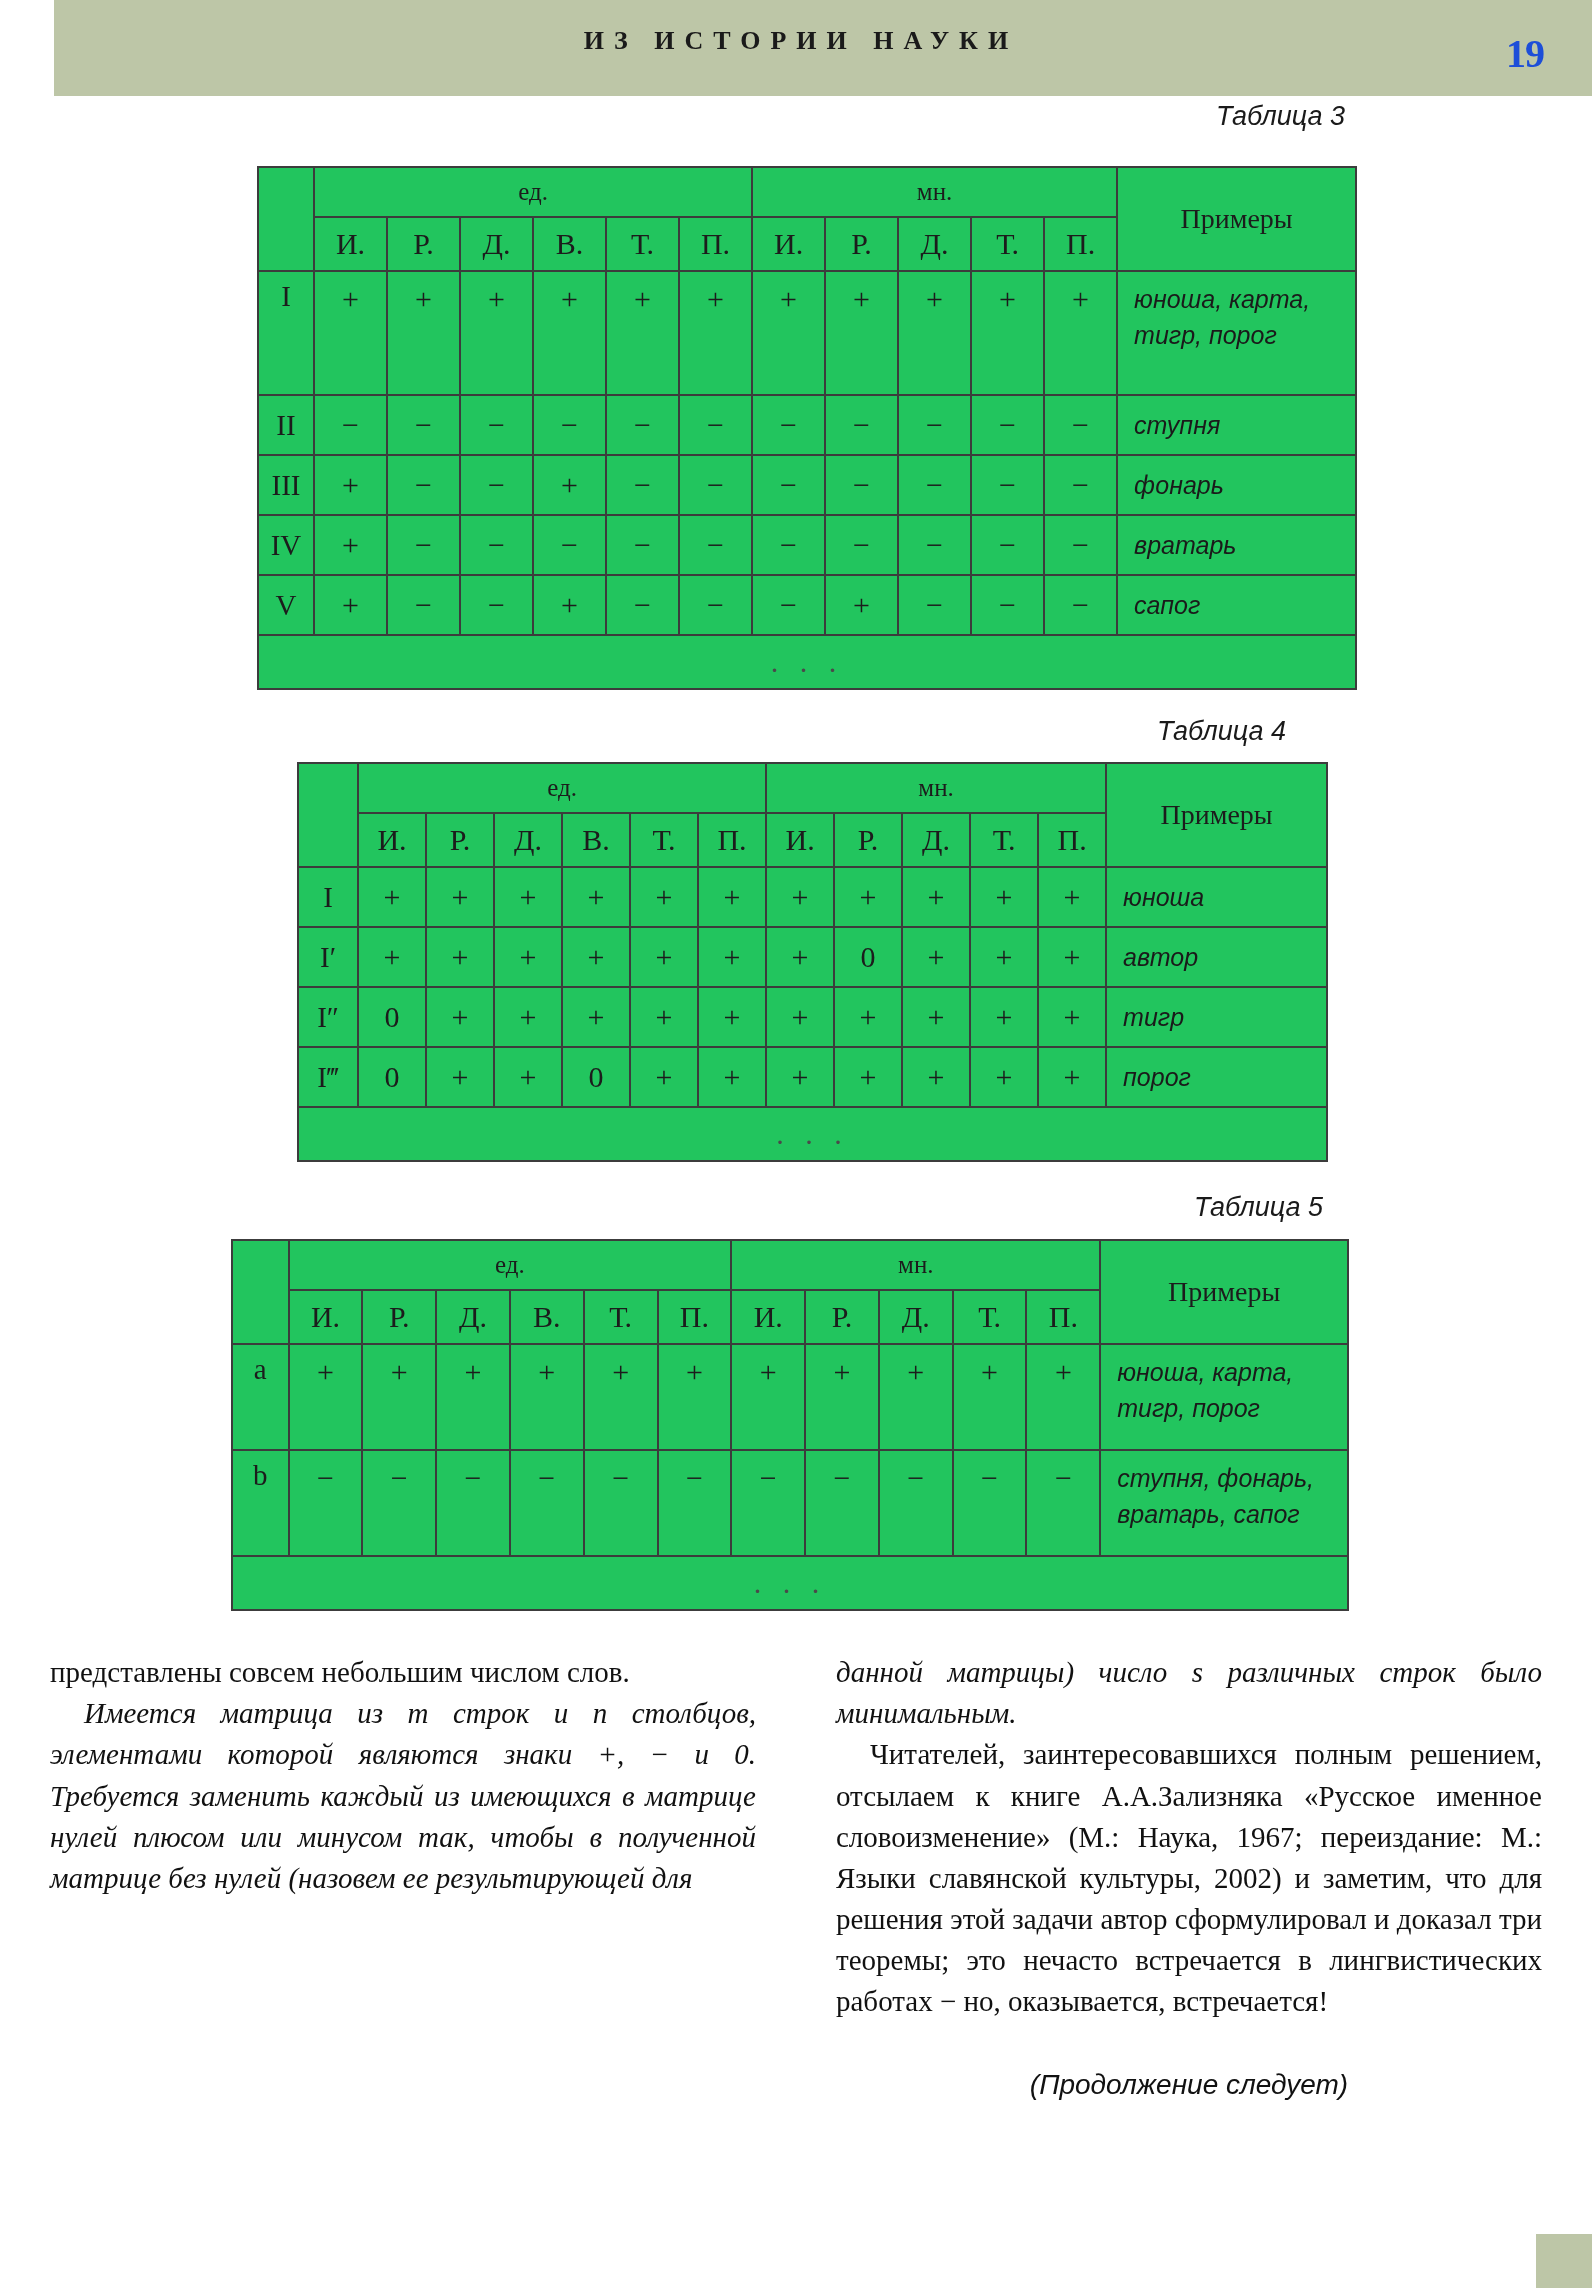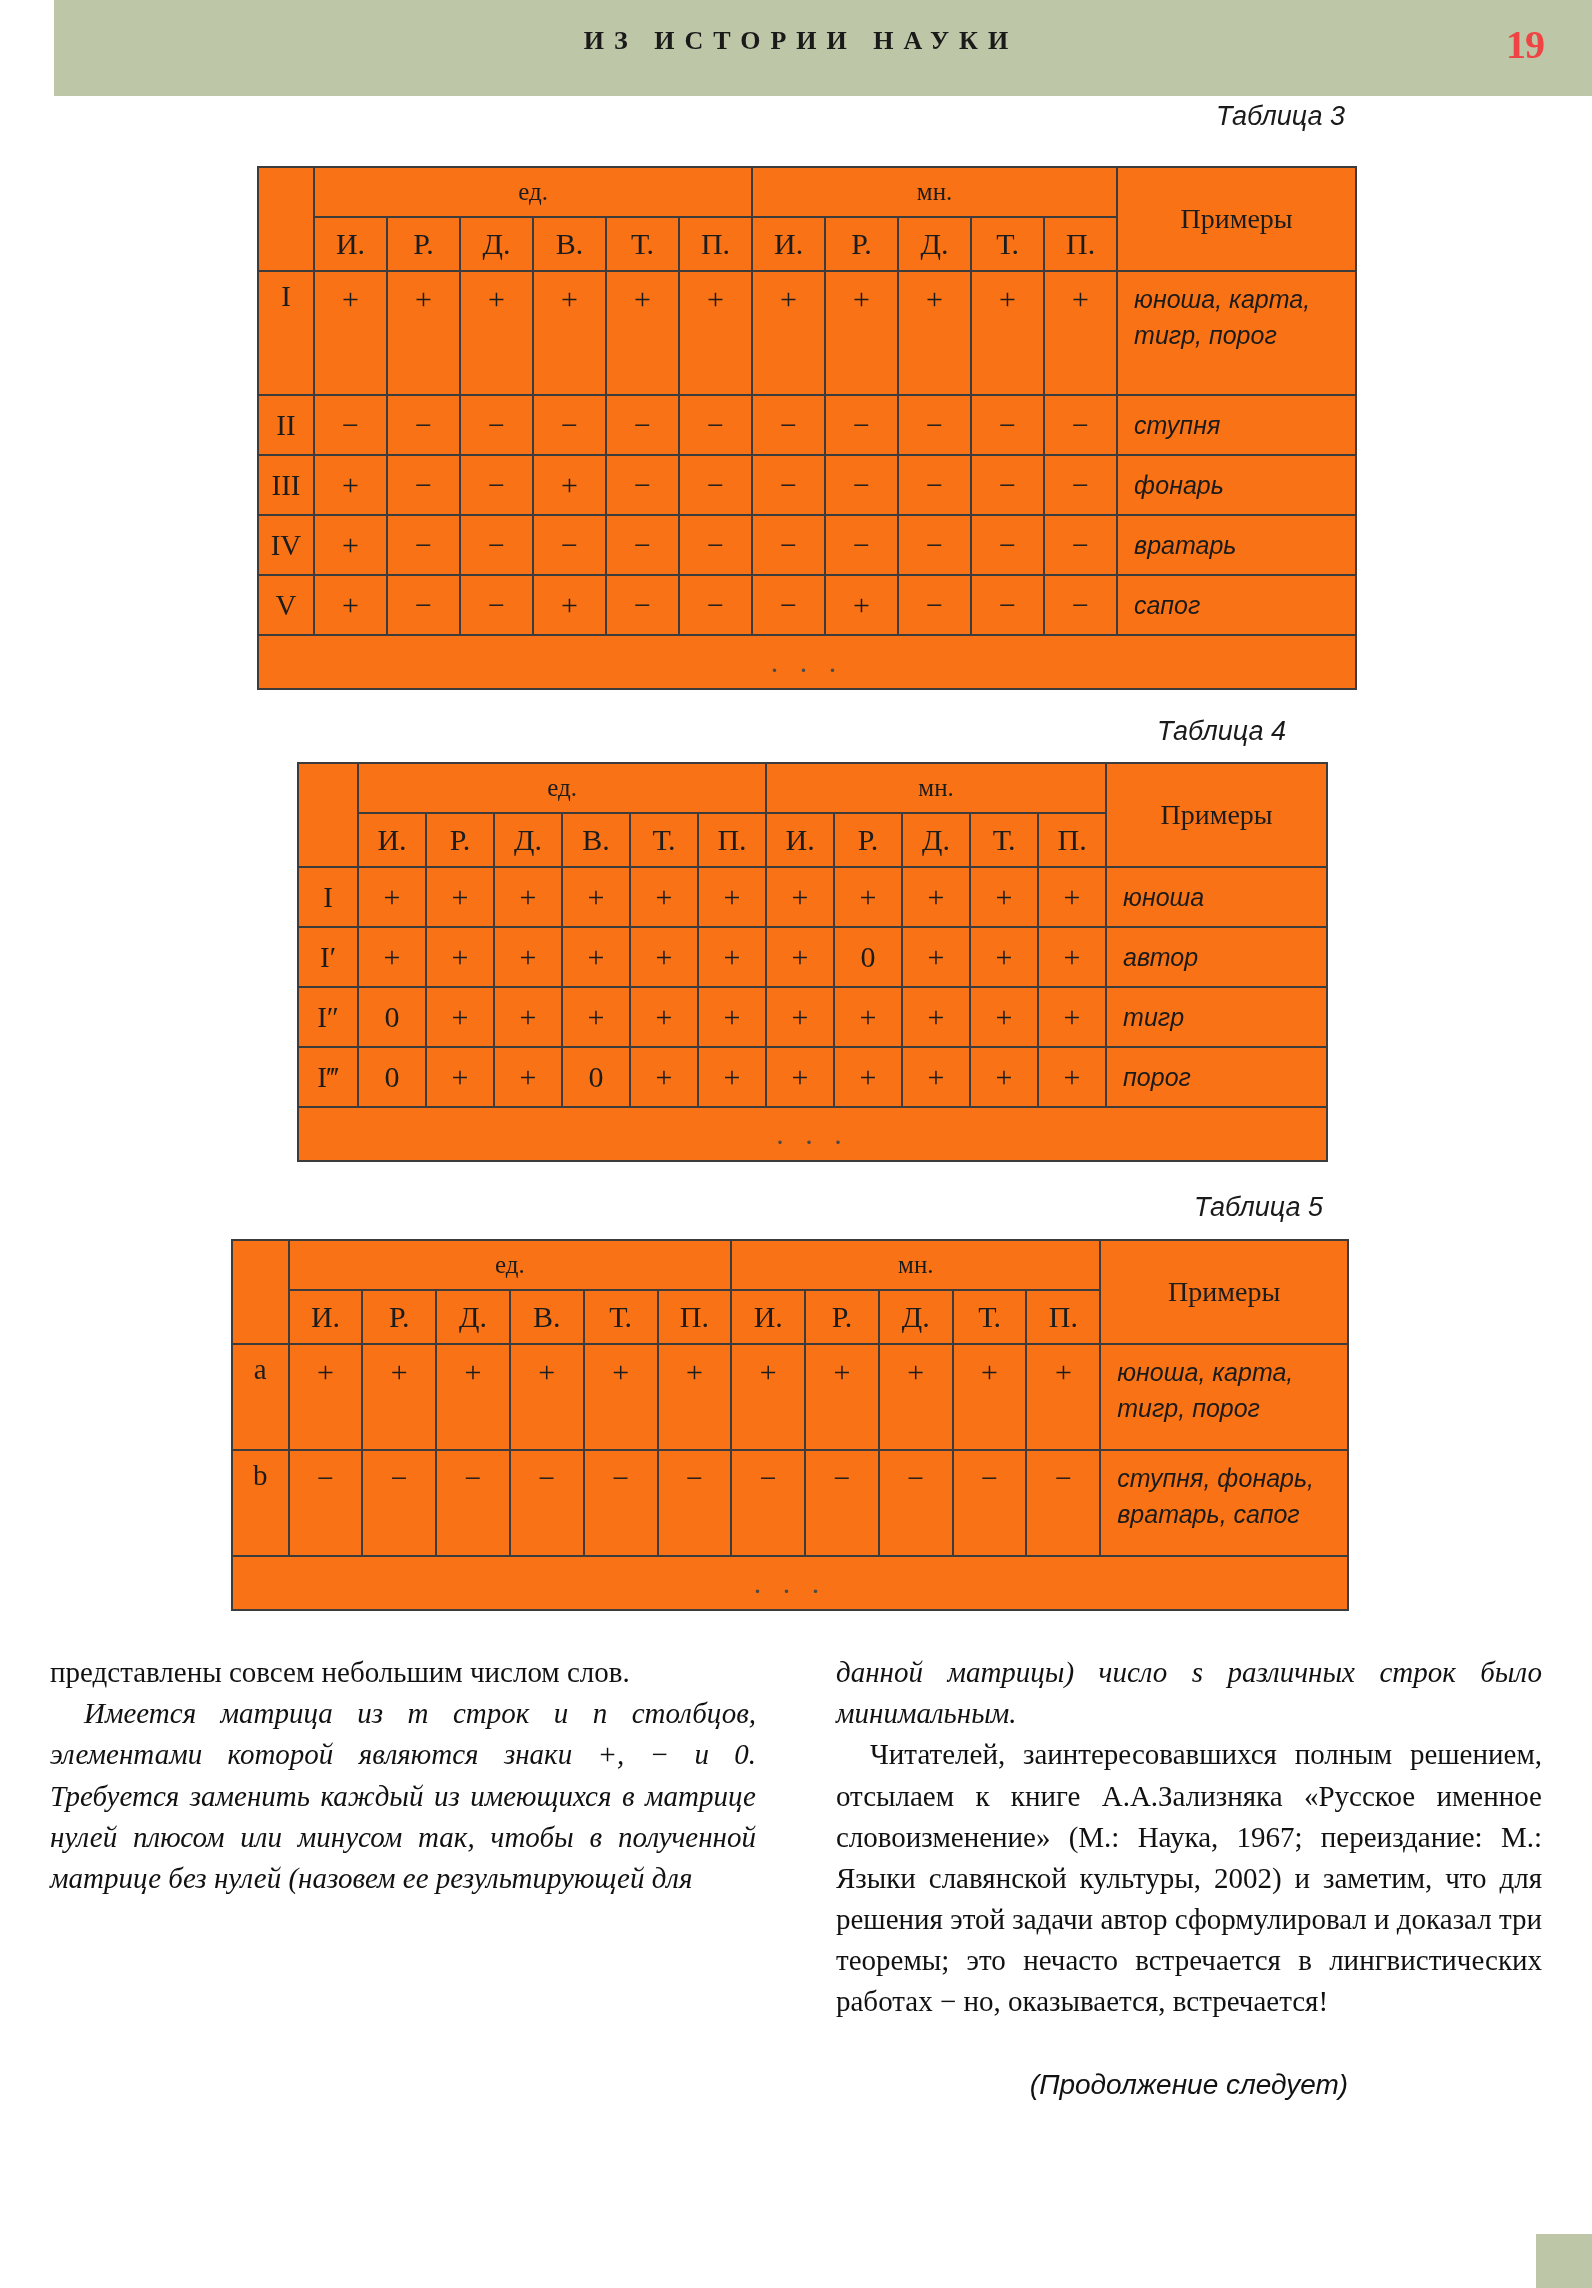--- a/index.html
+++ b/index.html
@@ -32,44 +32,44 @@
     font-family: "Liberation Serif", "DejaVu Serif", serif;
     font-weight: bold;
     font-size: 26px;
     letter-spacing: 10px;
     color: #1a1a1a;
     text-indent: 10px;
   }
   .header-pageno {
     position: absolute;
     right: 48px;
-    top: 21px;
+    top: 30px;
     font-family: "Liberation Serif", "DejaVu Serif", serif;
     font-weight: bold;
     font-size: 40px;
-    color: #ef4444;
+    color: #1d4ed8;
     letter-spacing: -1px;
   }
 
   
   .table-caption {
     position: absolute;
     font-family: "Liberation Sans", "DejaVu Sans", sans-serif;
     font-style: italic;
     font-size: 27px;
     color: #1a1a1a;
     white-space: nowrap;
   }
 
   
   .matrix {
     position: absolute;
     border-collapse: collapse;
     table-layout: fixed;
-    background: #f97316;
+    background: #22c55e;
   }
   .matrix td, .matrix th {
     border: 2px solid #3c3c3c;
     padding: 0;
     text-align: center;
     vertical-align: middle;
     font-weight: normal;
     color: #1c1c1c;
   }
   .matrix .grp {

